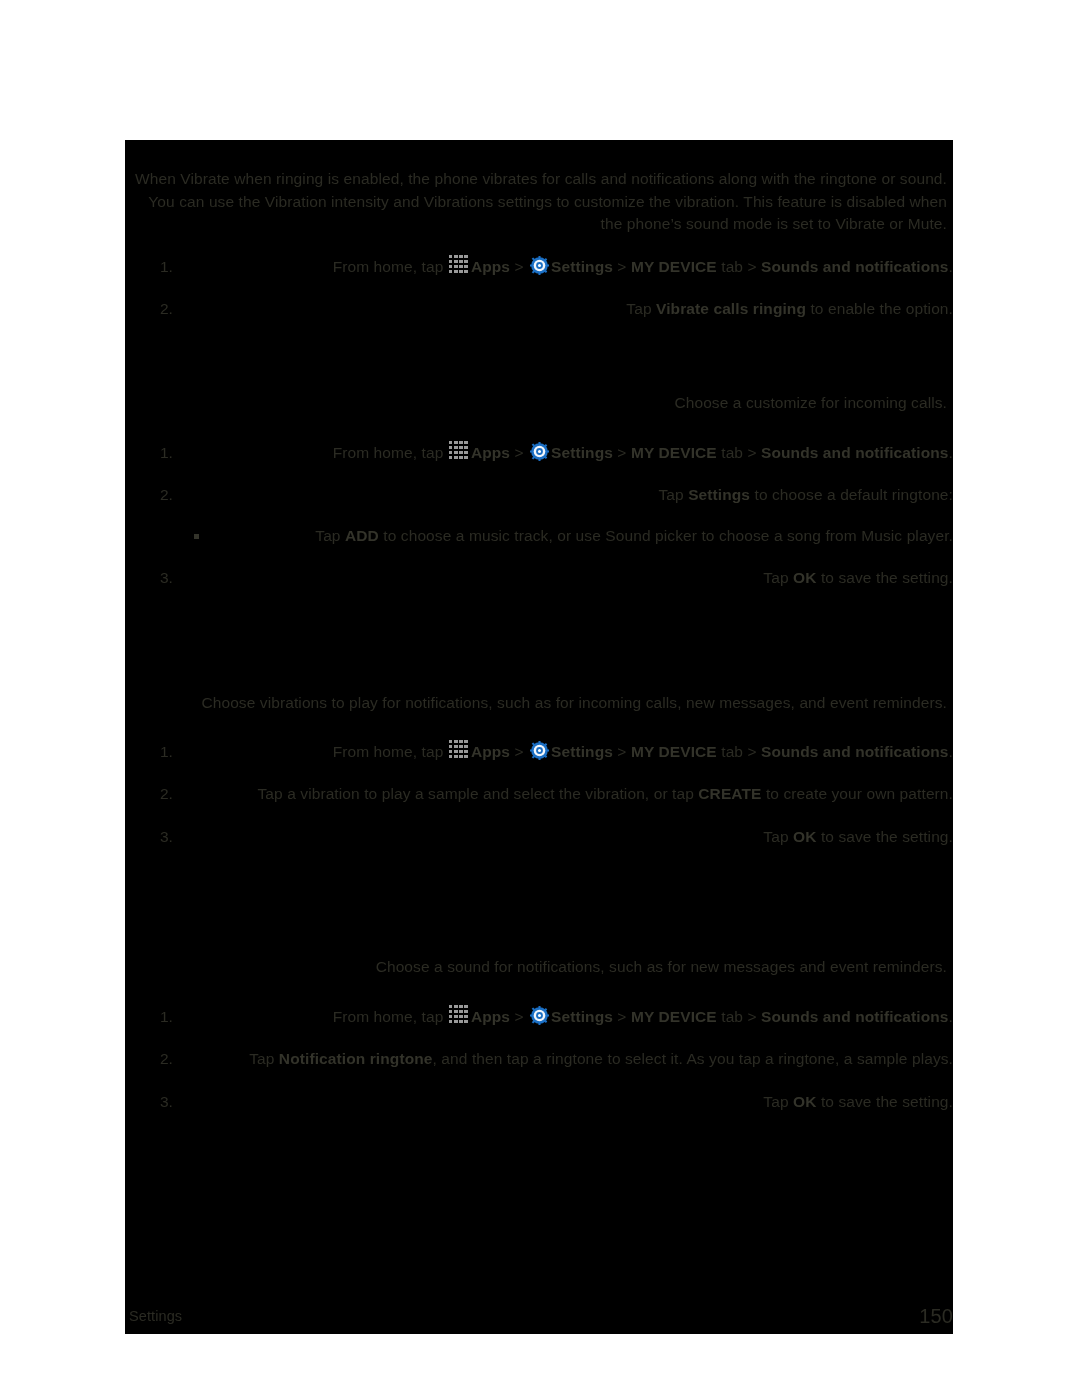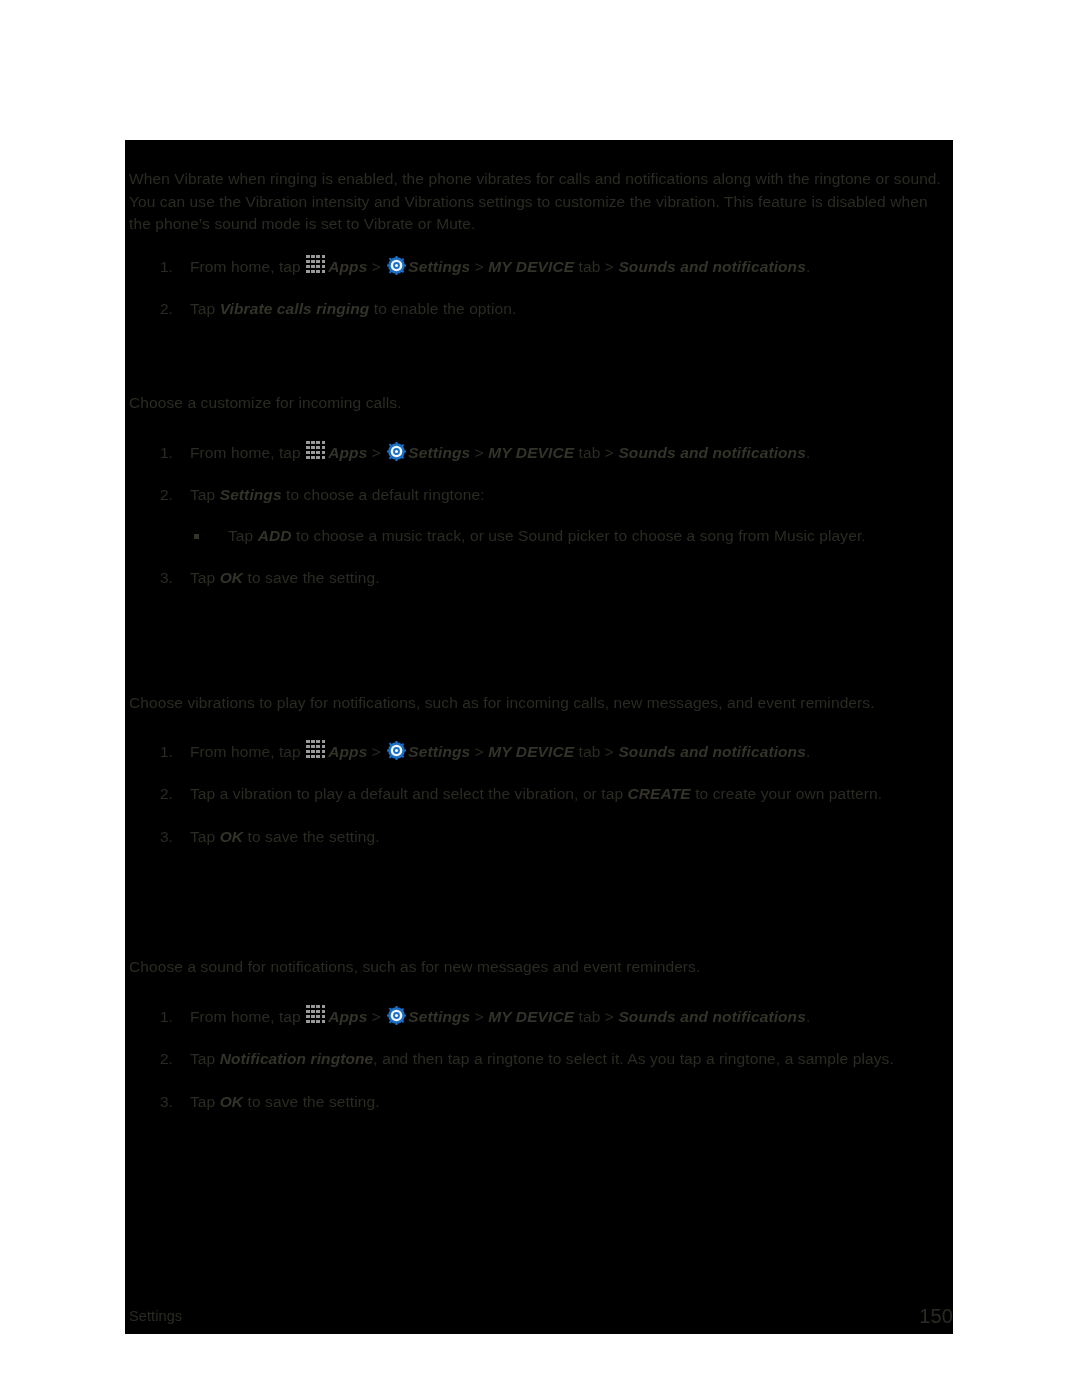--- a/index.html
+++ b/index.html
@@ -30,22 +30,23 @@
   
   .para,
   .step-text,
   .bullet-text,
   .footer-left,
   .footer-right {
     color: #2b2b23;
     font-size: 15.5px;
     line-height: 22.5px;
     letter-spacing: 0.1px;
-  }
-  .para b, .step-text b, .bullet-text b { color: #33332a; font-weight: bold; font-style: italic; }
+    text-align: right;
+  }
+  .para b, .step-text b, .bullet-text b { color: #33332a; font-weight: bold; }
 
   
   .section-heading {
     color: #000000;
     background: transparent;
     font-size: 20px;
     font-weight: bold;
     line-height: 26px;
     margin: 0;
     padding: 0;
@@ -263,21 +264,21 @@
                     <rect x="2.6" y="18.8" width="3.4" height="2.6" transform="rotate(-45 4.3 20.1)"></rect>
                   </g>
                   <circle cx="12" cy="12" r="7.3" fill="#f2f6fb"></circle>
                   <circle cx="12" cy="12" r="4.3" fill="#1b6fc4"></circle>
                   <circle cx="12" cy="12" r="1.9" fill="#ffffff"></circle>
                 </g>
               </svg></span><b>Settings</b><span> &gt; </span><b>MY DEVICE</b><span> tab &gt; </span><b>Sounds and notifications</b><span>.</span></span>
       </li>
       <li>
         <span class="step-num">2.</span>
-        <span class="step-text"><span>Tap a vibration to play a default and select the vibration, or tap </span><b>CREATE</b><span> to create your own pattern.</span></span>
+        <span class="step-text"><span>Tap a vibration to play a sample and select the vibration, or tap </span><b>CREATE</b><span> to create your own pattern.</span></span>
       </li>
       <li>
         <span class="step-num">3.</span>
         <span class="step-text"><span>Tap </span><b>OK</b><span> to save the setting.</span></span>
       </li>
     </ol>
   </div>
 
   <div class="block" style="top:816px;">
     <h2 class="section-heading">Notifications</h2>

